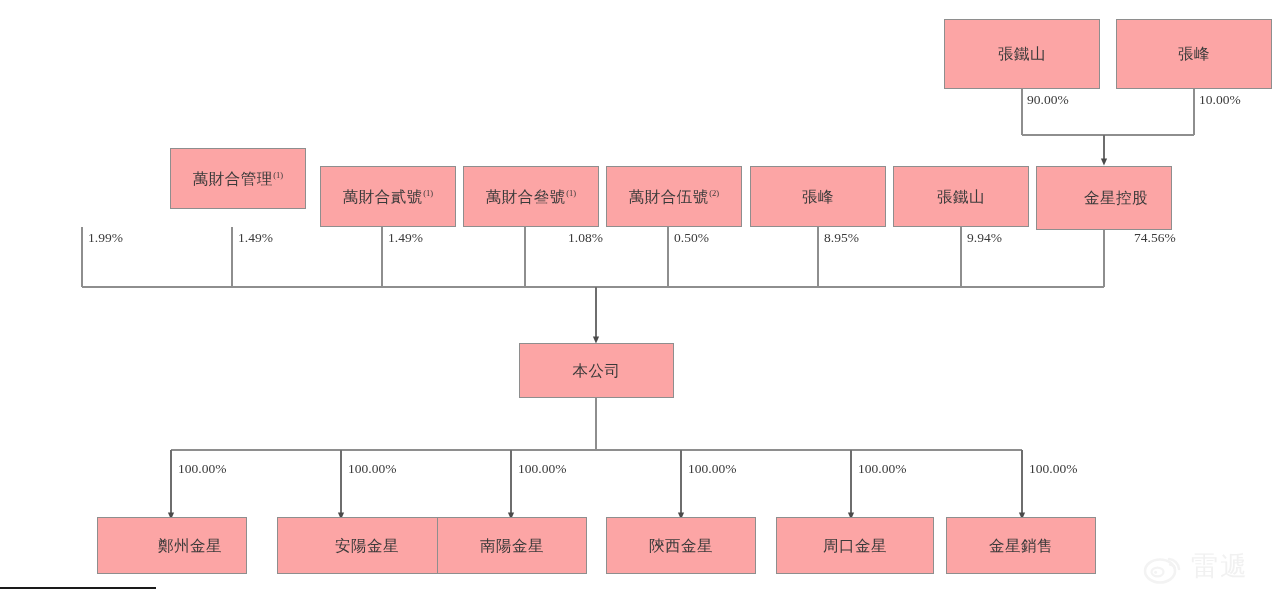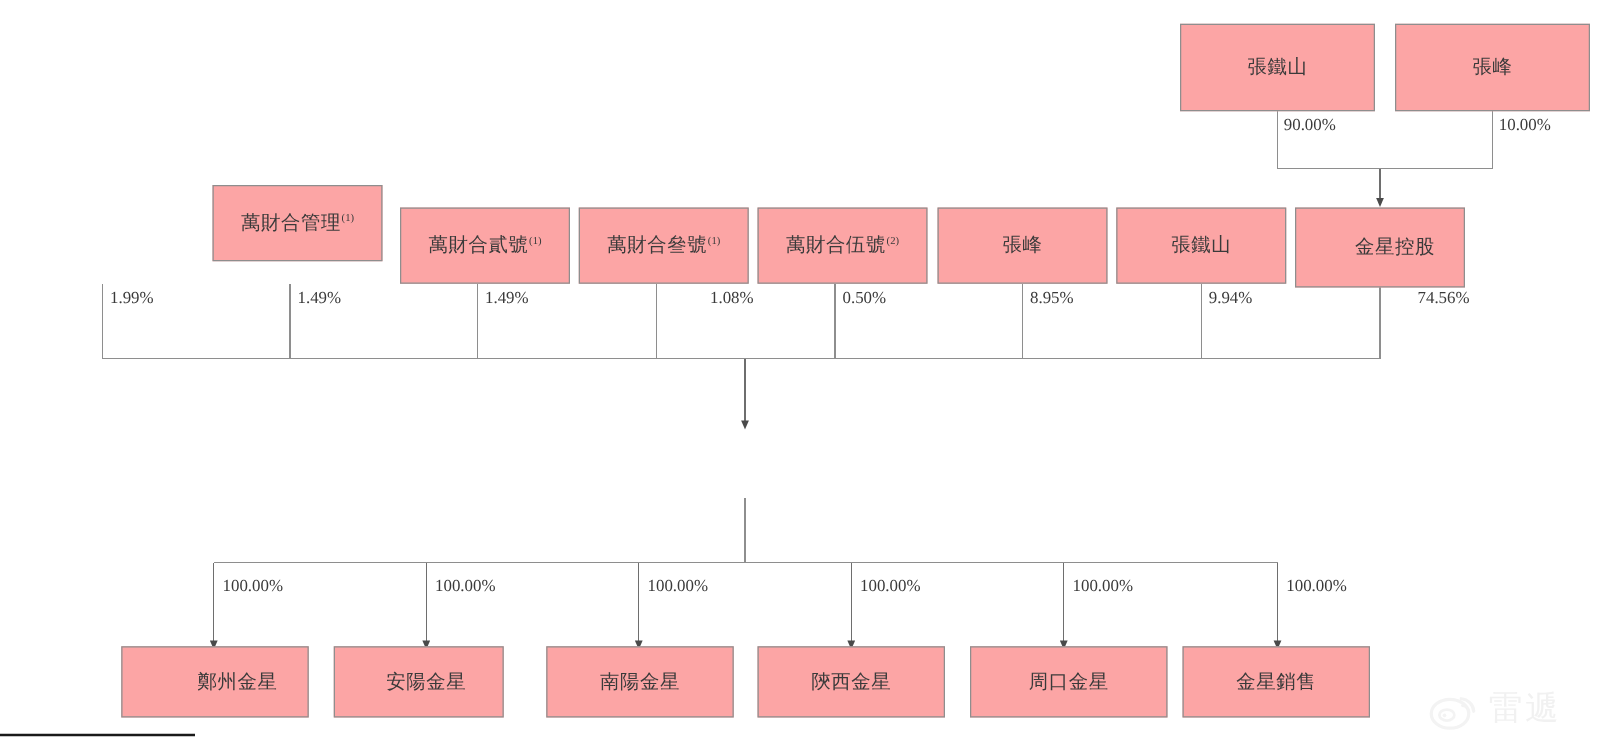--- a/index.html
+++ b/index.html
@@ -171,25 +171,28 @@
 
   <div class="edge-label" style="left:88px; top:230px;">1.99%</div>
   <div class="edge-label" style="left:238px; top:230px;">1.49%</div>
   <div class="edge-label" style="left:388px; top:230px;">1.49%</div>
   <div class="edge-label" style="left:531px; top:230px;margin-left:37px;">1.08%</div>
   <div class="edge-label" style="left:674px; top:230px;">0.50%</div>
   <div class="edge-label" style="left:824px; top:230px;">8.95%</div>
   <div class="edge-label" style="left:967px; top:230px;">9.94%</div>
   <div class="edge-label" style="left:1110px; top:230px;margin-left:24px;">74.56%</div>
 
+  <div class="node" style="left:519px; top:343px; width:155px; height:55px;">
+    <span class="node-label">本公司</span>
+  </div>
 
   <div class="node" style="left:97px; top:517px; width:150px; height:57px;padding-left:36px;">
     <span class="node-label">鄭州金星</span>
   </div>
-  <div class="node" style="left:267px; top:517px; width:136px; height:57px;padding-left:12px;">
+  <div class="node" style="left:277px; top:517px; width:168px; height:57px;padding-left:12px;">
     <span class="node-label">安陽金星</span>
   </div>
   <div class="node" style="left:437px; top:517px; width:150px; height:57px;">
     <span class="node-label">南陽金星</span>
   </div>
   <div class="node" style="left:606px; top:517px; width:150px; height:57px;">
     <span class="node-label">陝西金星</span>
   </div>
   <div class="node" style="left:776px; top:517px; width:158px; height:57px;">
     <span class="node-label">周口金星</span>

